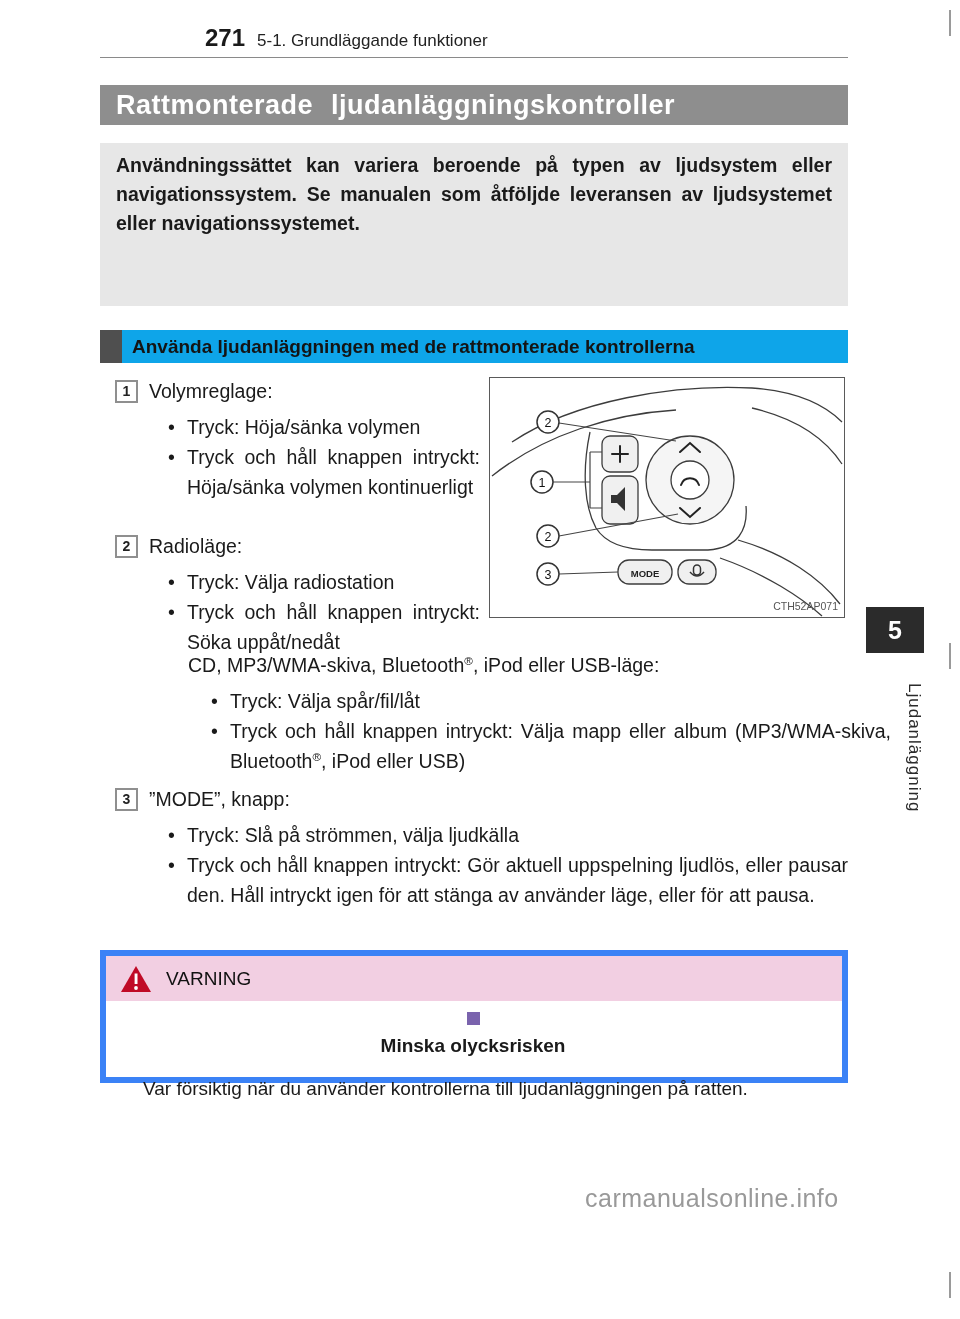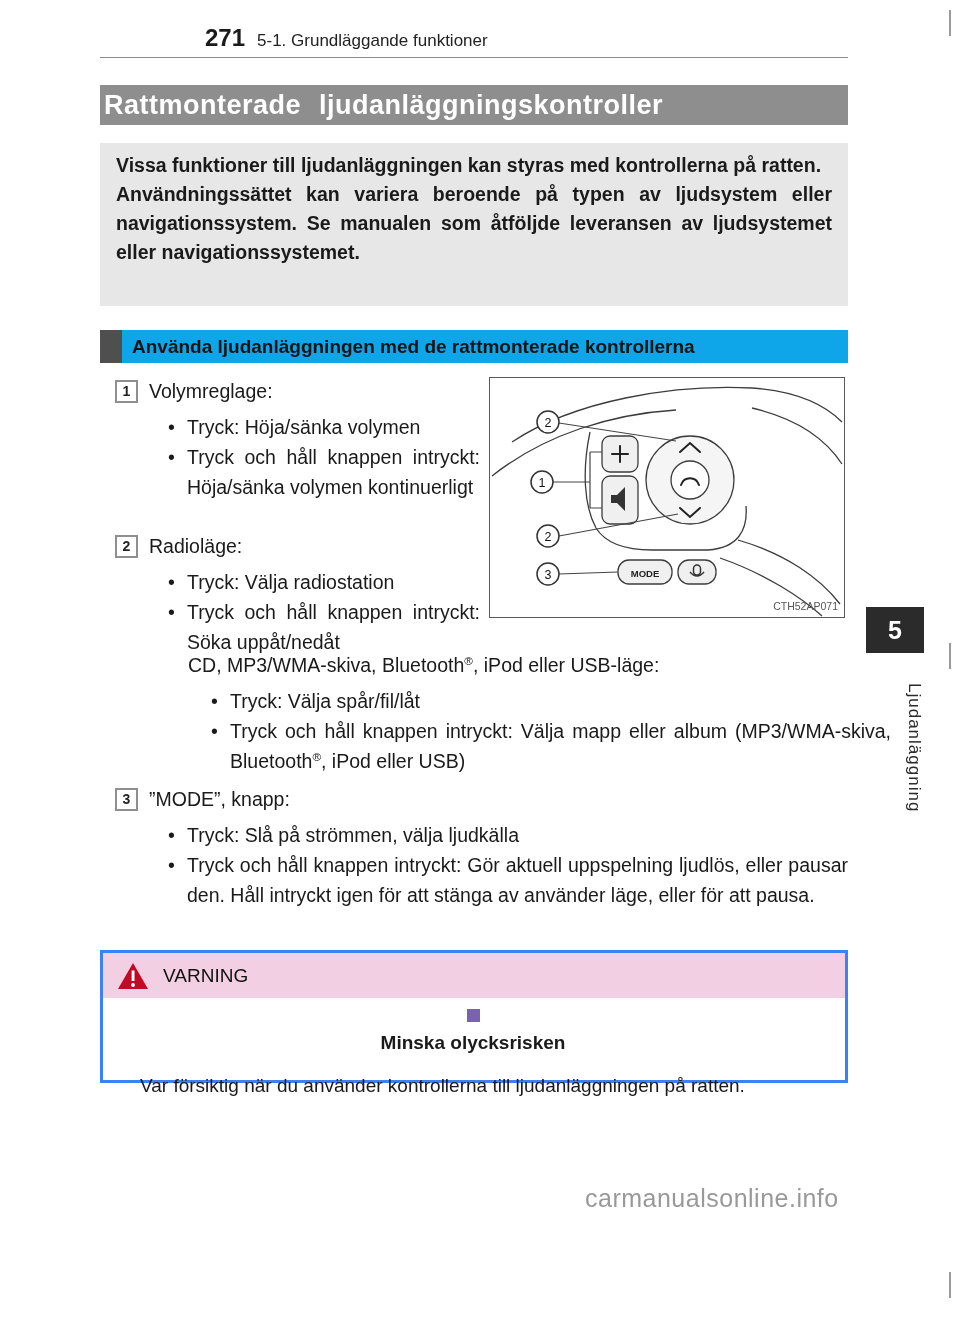--- a/index.html
+++ b/index.html
@@ -9,21 +9,21 @@
   }
   
   .header-row{position:absolute;left:205px;top:24px;display:flex;align-items:baseline;gap:12px;}
   .page-number{font-size:24px;font-weight:bold;}
   .section-header{font-size:17px;color:#222;}
   .header-rule{position:absolute;left:100px;top:57px;width:748px;height:1px;background:#8a8a8a;}
   
   .title-banner{
     position:absolute;left:100px;top:85px;width:748px;height:40px;background:#8e8e8e;
     color:#fff;font-size:27px;font-weight:bold;letter-spacing:.5px;word-spacing:10px;
-    display:flex;align-items:center;padding-left:4px;box-sizing:border-box;
+    display:flex;align-items:center;padding-left:16px;box-sizing:border-box;
   }
   
   .intro-box{
     position:absolute;left:100px;top:143px;width:748px;height:163px;background:#e7e7e7;
     box-sizing:border-box;padding:8px 16px;font-weight:bold;font-size:19.5px;line-height:29px;
   }
   .intro-box p{margin:0;text-align:justify;}
   
   .section-bar{position:absolute;left:100px;top:330px;width:748px;height:33px;display:flex;}
   .section-bar-dark{width:22px;background:#4f4f4f;}
@@ -42,21 +42,21 @@
   .dot{width:19px;flex:none;}
   .btext{flex:1;text-align:justify;}
   sup{font-size:60%;line-height:0;}
   .mm-title{font-size:19.5px;line-height:30px;}
   
   .figure-box{position:absolute;left:489px;top:377px;width:356px;height:241px;
     border:1px solid #5a5a5a;box-sizing:border-box;background:#fff;}
   .fig-svg{width:100%;height:100%;display:block;}
   
   .warning-box{position:absolute;left:100px;top:950px;width:748px;height:133px;
-    border:3px solid #3b82f6;box-sizing:border-box;background:#fff;}
+    border:6px solid #3b82f6;box-sizing:border-box;background:#fff;}
   .warn-head{height:45px;background:#f2cfe2;display:flex;align-items:center;gap:13px;
     padding-left:13px;font-size:19px;color:#111;}
   .warn-body{padding:11px 16px 0 14px;}
   .warn-row1{display:flex;align-items:center;gap:10px;flex-direction:column;}
   .purple-square{width:13px;height:13px;background:#7a63ad;flex:none;}
   .warn-heading{font-size:19px;font-weight:bold;}
   .warn-text{margin-top:19px;padding-left:23px;font-size:19px;line-height:26px;}
   
   .chapter-tab{position:absolute;left:866px;top:607px;width:58px;height:46px;background:#2b2b2b;
     color:#fff;font-size:25px;font-weight:bold;display:flex;align-items:center;justify-content:center;}
@@ -73,21 +73,20 @@
 
   <div class="header-row">
     <span class="page-number">271</span>
     <span class="section-header">5-1. Grundläggande funktioner</span>
   </div>
   <div class="header-rule"></div>
 
   <div class="title-banner">Rattmonterade ljudanläggningskontroller</div>
 
   <div class="intro-box">
-    <p>Vissa funktioner till ljudanläggningen kan styras med kontrol­lerna på ratten.</p>
     <p>Användningssättet kan variera beroende på typen av ljudsystem eller navigationssystem. Se manualen som åtföljde leveransen av ljudsystemet eller navigationssystemet.</p>
   </div>
 
   <div class="section-bar">
     <div class="section-bar-dark"></div>
     <div class="section-bar-light">Använda ljudanläggningen med de rattmonterade kontrollerna</div>
   </div>
 
   <div class="item" style="left:115px;top:376px;width:365px;">
     <div class="item-head">

